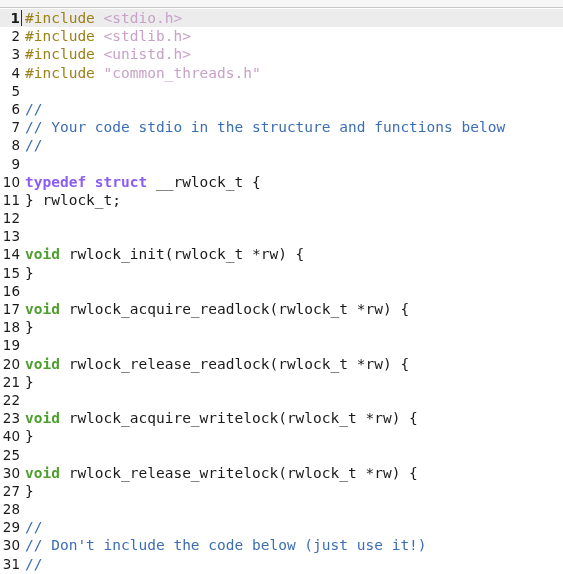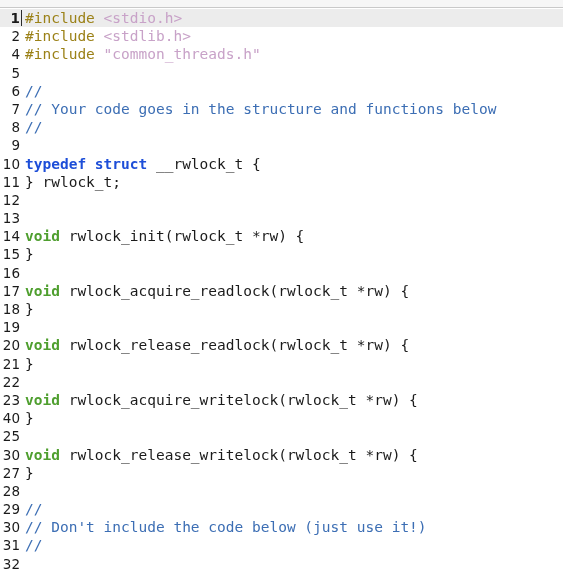--- a/index.html
+++ b/index.html
@@ -83,21 +83,21 @@
     width: 1px;
     height: 16px;
     background: #2b2b2b;
   }
 
   
   .tok-pre      { color: #9b8117; }              
   .tok-header   { color: #c8a2c8; }              
   .tok-string   { color: #c8a2c8; }              
   .tok-comment  { color: #3c6eb4; }              
-  .tok-kw-red   { color: #1d4ed8; font-weight: bold; }  
+  .tok-kw-red   { color: #8b5cf6; font-weight: bold; }  
   .tok-kw-green { color: #4f9f2f; font-weight: bold; }  
   .tok-plain    { color: #1b1b1b; }
 
   
   #watermark {
     position: absolute;
     right: 8px;
     bottom: 18px;
     color: #cfcfcf;
     font-size: 17px;
@@ -109,24 +109,25 @@
 </head>
 <body>
 
 <div id="editor-root">
 
   <div id="top-strip"></div>
 
   <div id="code-area">
       <div class="code-line current"><span class="gutter">1</span><span class="code-text"><span class="tok-pre">#include</span><span class="tok-plain"> </span><span class="tok-header">&lt;stdio.h&gt;</span></span><span class="caret"></span></div>
       <div class="code-line"><span class="gutter">2</span><span class="code-text"><span class="tok-pre">#include</span><span class="tok-plain"> </span><span class="tok-header">&lt;stdlib.h&gt;</span></span></div>
+      <div class="code-line"><span class="gutter">3</span><span class="code-text"><span class="tok-pre">#include</span><span class="tok-plain"> </span><span class="tok-header">&lt;unistd.h&gt;</span></span></div>
       <div class="code-line"><span class="gutter">4</span><span class="code-text"><span class="tok-pre">#include</span><span class="tok-plain"> </span><span class="tok-string">"common_threads.h"</span></span></div>
       <div class="code-line"><span class="gutter">5</span><span class="code-text"></span></div>
       <div class="code-line"><span class="gutter">6</span><span class="code-text"><span class="tok-comment">//</span></span></div>
-      <div class="code-line"><span class="gutter">7</span><span class="code-text"><span class="tok-comment">// Your code goes in the structure and functions below</span></span></div>
+      <div class="code-line"><span class="gutter">7</span><span class="code-text"><span class="tok-comment">// Your code stdio in the structure and functions below</span></span></div>
       <div class="code-line"><span class="gutter">8</span><span class="code-text"><span class="tok-comment">//</span></span></div>
       <div class="code-line"><span class="gutter">9</span><span class="code-text"></span></div>
       <div class="code-line"><span class="gutter">10</span><span class="code-text"><span class="tok-kw-red">typedef struct</span><span class="tok-plain"> __rwlock_t {</span></span></div>
       <div class="code-line"><span class="gutter">11</span><span class="code-text"><span class="tok-plain">} rwlock_t;</span></span></div>
       <div class="code-line"><span class="gutter">12</span><span class="code-text"></span></div>
       <div class="code-line"><span class="gutter">13</span><span class="code-text"></span></div>
       <div class="code-line"><span class="gutter">14</span><span class="code-text"><span class="tok-kw-green">void</span><span class="tok-plain"> rwlock_init(rwlock_t *rw) {</span></span></div>
       <div class="code-line"><span class="gutter">15</span><span class="code-text"><span class="tok-plain">}</span></span></div>
       <div class="code-line"><span class="gutter">16</span><span class="code-text"></span></div>
       <div class="code-line"><span class="gutter">17</span><span class="code-text"><span class="tok-kw-green">void</span><span class="tok-plain"> rwlock_acquire_readlock(rwlock_t *rw) {</span></span></div>

